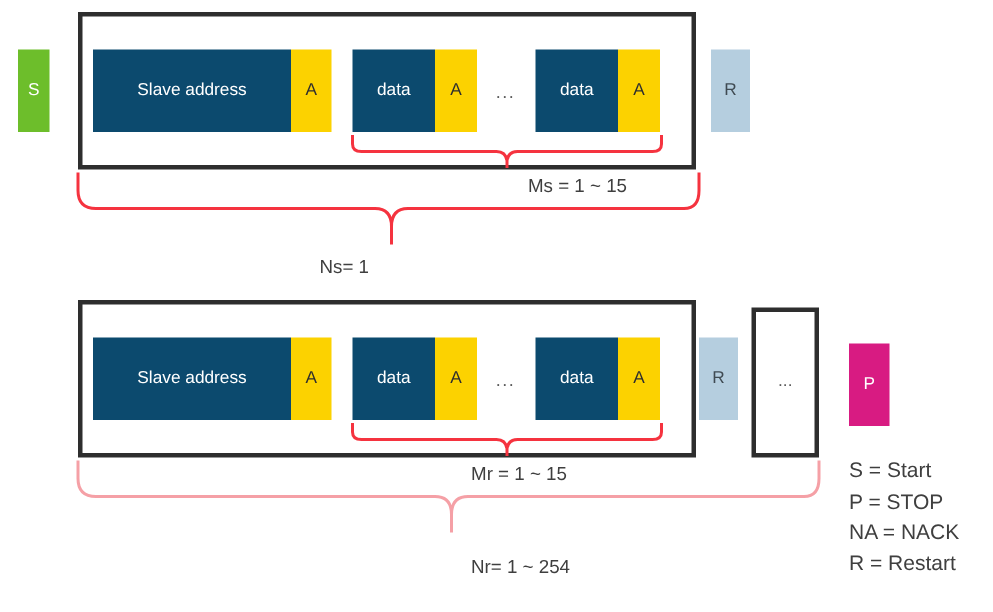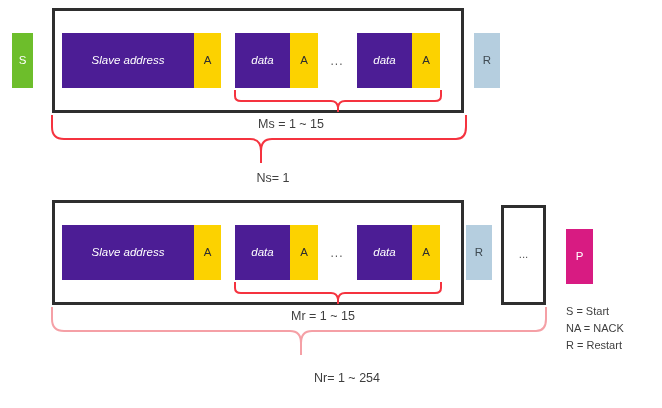--- a/index.html
+++ b/index.html
@@ -27,21 +27,21 @@
 
   
   .cell {
     display: flex;
     align-items: center;
     justify-content: center;
     font-size: 11.5px;
     line-height: 1;
     white-space: nowrap;
   }
-  .cell-blue   { background: #4c1d95; color: #ffffff; font-style: italic; }
+  .cell-blue   { background: #0c4a6e; color: #ffffff; }
   .cell-yellow { background: #fcd200; color: #2e2e2e; }
   .cell-green  { background: #6dbe2b; color: #ffffff; }
   .cell-ltblue { background: #b5cedf; color: #3f4a52; }
   .cell-magenta{ background: #d81b82; color: #ffffff; }
   .cell-white  {
     background: #ffffff;
     color: #5a5a5a;
     border: 3px solid #2e2e2e;
   }
 
@@ -66,21 +66,21 @@
     line-height: 1;
   }
 
   
   .legend {
     display: flex;
     flex-direction: column;
     gap: 3px;
   }
   .legend-row {
-    font-size: 11px;
+    font-size: 14px;
     color: #3f3f3f;
     white-space: nowrap;
     line-height: 1.25;
   }
 </style>
 </head>
 <body>
 
 <div class="abs cell cell-green" style="left:12px; top:33px; width:21px; height:55px;">S</div>
 
@@ -97,28 +97,28 @@
 <div class="abs cell cell-blue" style="left:357px; top:33px; width:55px; height:55px;">data</div>
 <div class="abs cell cell-yellow" style="left:412px; top:33px; width:28px; height:55px;">A</div>
 
 <div class="abs cell cell-ltblue" style="left:474px; top:33px; width:26px; height:55px;">R</div>
 
 <svg class="abs brace" style="left:233px; top:88px; width:210px; height:26px;" viewBox="0 0 210 26" preserveAspectRatio="none">
   <path d="M2,2 L2,8 Q2,13 8,13 L98,13 Q104,13 105,19 L105,24
            L105,19 Q106,13 112,13 L202,13 Q208,13 208,8 L208,2" fill="none" stroke="#f5333f" stroke-width="2"></path>
 </svg>
 
-<div class="abs caption" style="left:258px; top:118px; width:160px; text-align:left;">Ms = 1 ~ 15</div>
+<div class="abs caption" style="left:258px; top:118px; width:160px; text-align:right;">Ms = 1 ~ 15</div>
 
 <svg class="abs brace" style="left:50px; top:113px; width:418px; height:52px;" viewBox="0 0 418 52" preserveAspectRatio="none">
   <path d="M2,2 L2,14 Q2,26 14,26 L200,26 Q211,26 211,38 L211,50
            L211,38 Q211,26 222,26 L406,26 Q416,26 416,14 L416,2" fill="none" stroke="#f5333f" stroke-width="2"></path>
 </svg>
 
-<div class="abs caption" style="left:213px; top:172px; width:120px; text-align:center;">Ns= 1</div>
+<div class="abs caption" style="left:213px; top:172px; width:120px; text-align:left;">Ns= 1</div>
 
 <div class="abs frame" style="left:52px; top:200px; width:412px; height:105px;"></div>
 
 <div class="abs cell cell-blue" style="left:62px; top:225px; width:132px; height:55px;">Slave address</div>
 <div class="abs cell cell-yellow" style="left:194px; top:225px; width:27px; height:55px;">A</div>
 
 <div class="abs cell cell-blue" style="left:235px; top:225px; width:55px; height:55px;">data</div>
 <div class="abs cell cell-yellow" style="left:290px; top:225px; width:28px; height:55px;">A</div>
 
 <div class="abs ellipsis" style="left:322px; top:225px; width:30px; height:55px;">...</div>
@@ -130,26 +130,27 @@
 
 <div class="abs cell cell-white" style="left:501px; top:205px; width:45px; height:100px;">...</div>
 
 <div class="abs cell cell-magenta" style="left:566px; top:229px; width:27px; height:55px;">P</div>
 
 <svg class="abs brace" style="left:233px; top:280px; width:210px; height:26px;" viewBox="0 0 210 26" preserveAspectRatio="none">
   <path d="M2,2 L2,8 Q2,13 8,13 L98,13 Q104,13 105,19 L105,24
            L105,19 Q106,13 112,13 L202,13 Q208,13 208,8 L208,2" fill="none" stroke="#f5333f" stroke-width="2"></path>
 </svg>
 
-<div class="abs caption" style="left:243px; top:310px; width:160px; text-align:center;">Mr = 1 ~ 15</div>
+<div class="abs caption" style="left:266px; top:310px; width:160px; text-align:center;">Mr = 1 ~ 15</div>
 
 <svg class="abs brace" style="left:50px; top:305px; width:498px; height:52px;" viewBox="0 0 498 52" preserveAspectRatio="none">
   <path d="M2,2 L2,14 Q2,26 14,26 L240,26 Q251,26 251,38 L251,50
            L251,38 Q251,26 262,26 L486,26 Q496,26 496,14 L496,2" fill="none" stroke="#f5a0a6" stroke-width="2"></path>
 </svg>
 
 <div class="abs caption" style="left:220px; top:372px; width:160px; text-align:right;">Nr= 1 ~ 254</div>
 
 <div class="abs legend" style="left:566px; top:305px; width:96px;">
   <div class="legend-row">S = Start</div>
+  <div class="legend-row">P = STOP</div>
   <div class="legend-row">NA = NACK</div>
   <div class="legend-row">R = Restart</div>
 </div>
 
 </body></html>

